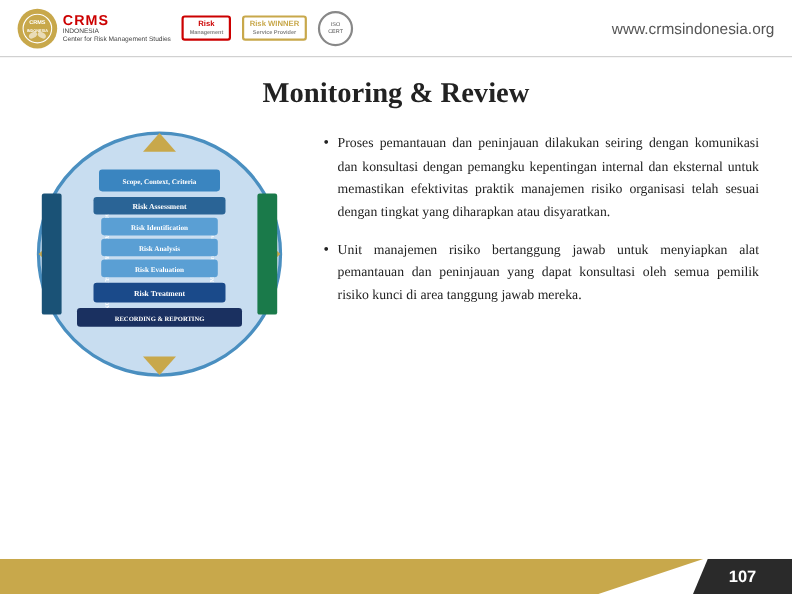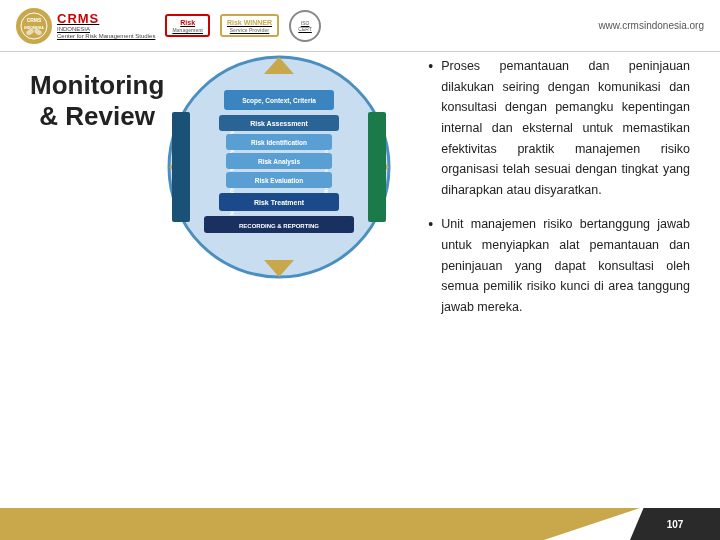--- a/index.html
+++ b/index.html
@@ -20,21 +20,20 @@
       justify-content: space-between;
       padding: 8px 16px;
       border-bottom: 1px solid #ccc;
       height: 52px;
     }
 
     .header-logos {
       display: flex;
       align-items: center;
       gap: 10px;
-      text-decoration: underline;
     }
 
     .logo-crms {
       display: flex;
       align-items: center;
       gap: 5px;
     }
 
     .logo-icon {
       width: 36px;
@@ -100,31 +99,32 @@
       border: 2px solid #888;
       display: flex;
       align-items: center;
       justify-content: center;
       font-size: 5px;
       color: #555;
       text-align: center;
     }
 
     .header-website {
-      font-size: 10px;
+      font-size: 14px;
       color: #555;
       text-align: right;
     }
 
     
     .main-content {
       display: flex;
-      flex-direction: row;
+      flex-direction: column;
       padding: 0 30px;
       height: calc(540px - 52px - 32px);
+      font-family: Liberation Serif, serif;
     }
 
     
     .page-title {
       text-align: center;
       font-size: 26px;
       font-weight: bold;
       color: #222;
       margin: 18px 0 16px 0;
     }
@@ -188,21 +188,21 @@
       background: #c8a84b;
       clip-path: polygon(0 100%, 0 0, 100% 0, 85% 100%);
     }
 
     .bottom-dark {
       background: #2a2a2a;
       width: 90px;
       display: flex;
       align-items: center;
       justify-content: center;
-      font-size: 10px;
+      font-size: 15px;
       font-weight: bold;
       color: white;
       clip-path: polygon(15% 0, 100% 0, 100% 100%, 0 100%);
       margin-left: -10px;
     }
 
     
     .diagram-svg {
       width: 230px;
       height: 230px;

